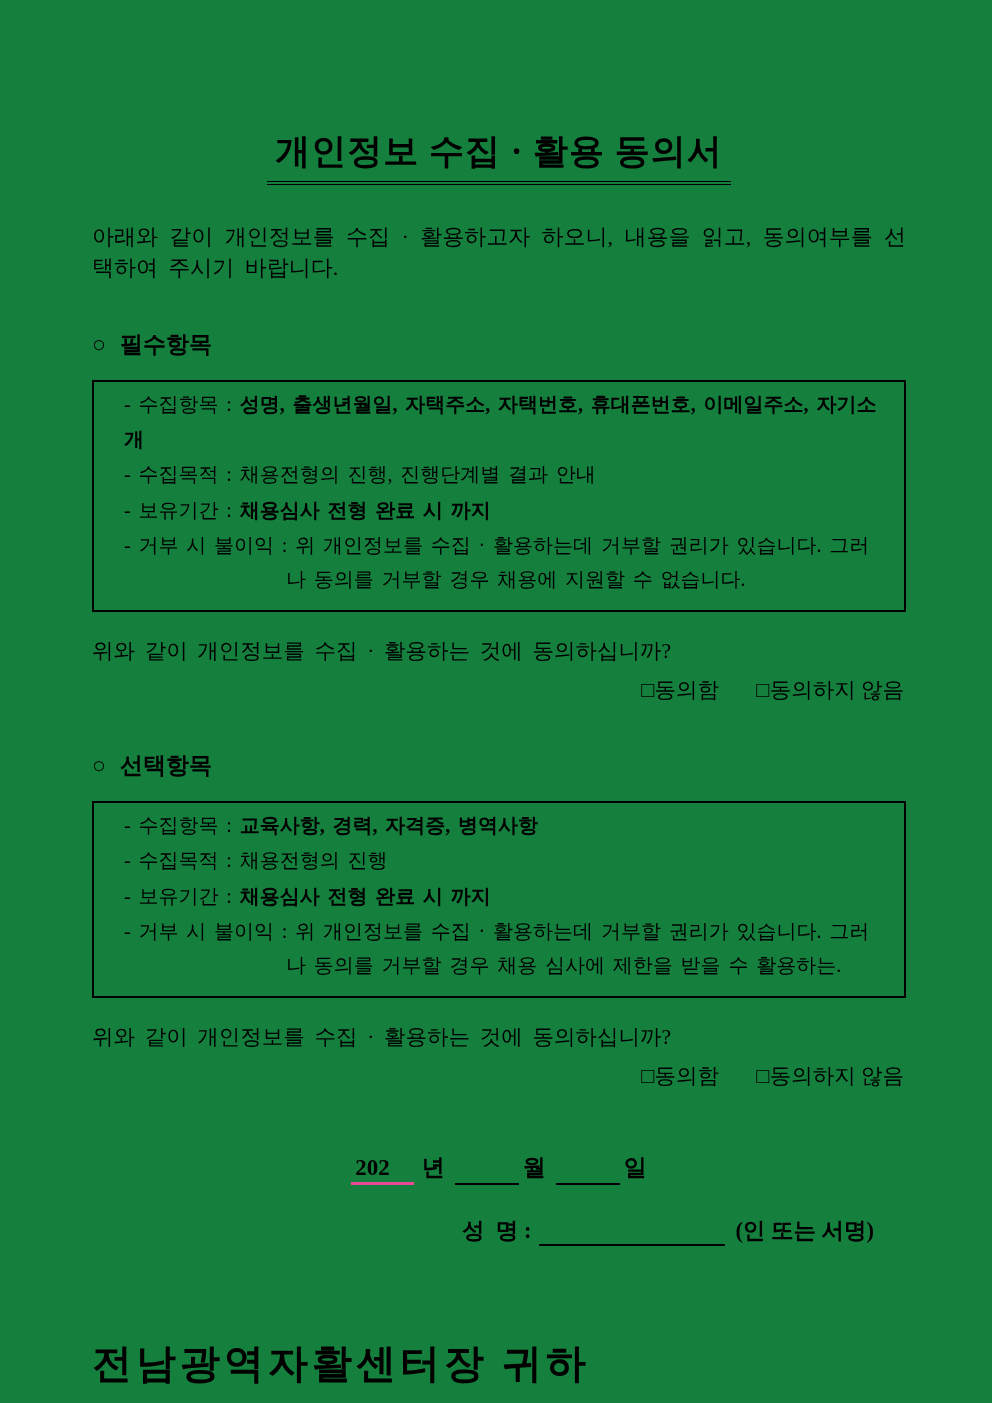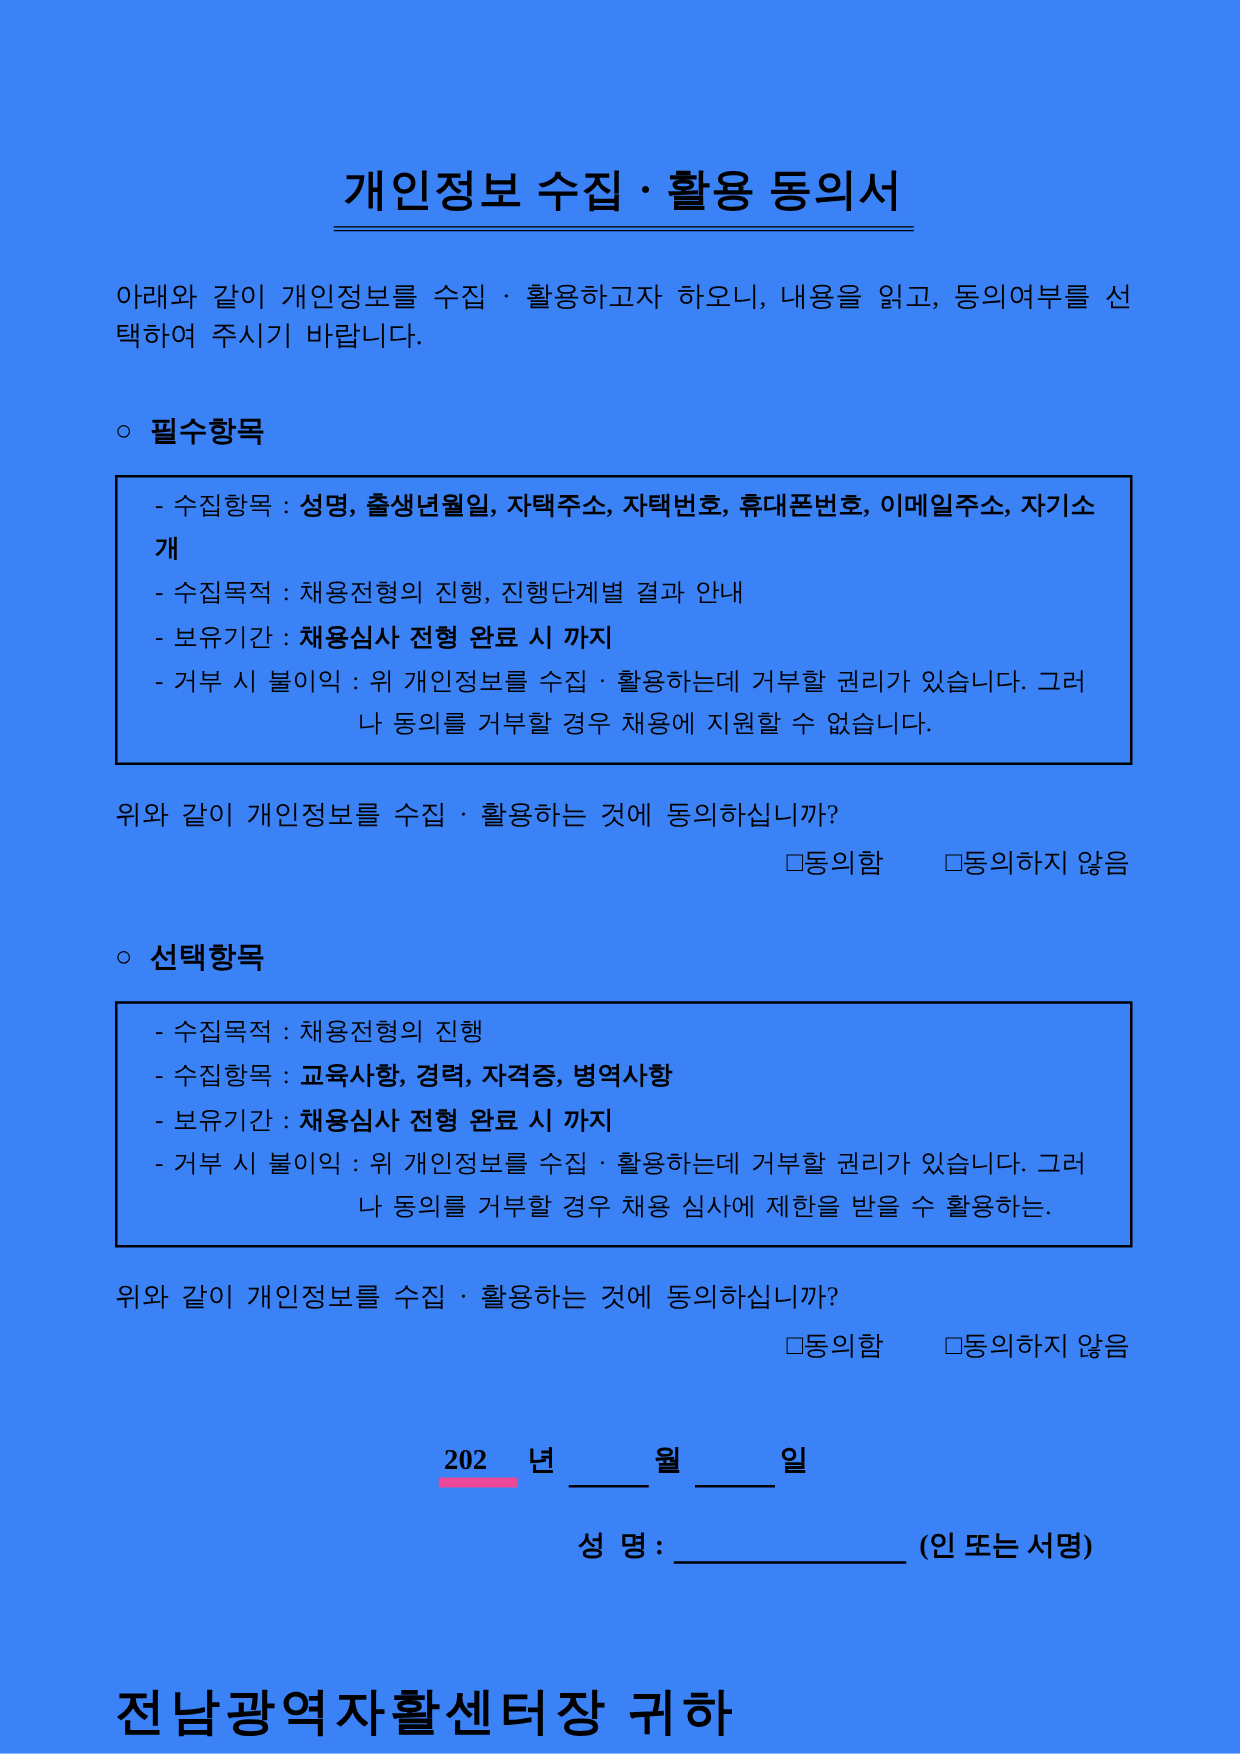--- a/index.html
+++ b/index.html
@@ -1,18 +1,18 @@
 <!DOCTYPE html>
 <html><head>
 <meta charset="utf-8">
 <style>
   html,body { margin:0; padding:0; background:#ffffff; }
   .page {
     position:relative; width:992px; height:1403px; margin:0 auto;
-    background:#3b82f6; color:#000;
+    background:#15803d; color:#000;
     font-family:"Liberation Serif","DejaVu Serif",serif;
     box-sizing:border-box; padding:128px 86px 0 92px; overflow:hidden;
   }
   .title-wrap { text-align:center; }
   .title-text {
     display:inline-block; font-size:35px; font-weight:600; letter-spacing:1px;
     border-bottom:4px double #000; padding:0 8px 6px;
   }
   .intro {
     margin:36px 0 0; font-size:22px; line-height:1.42;
@@ -24,24 +24,24 @@
     margin-top:20px; border:2px solid #000;
     padding:4px 12px 12px 30px; font-size:20px; line-height:1.72;
     word-spacing:0.14em;
   }
   .row { margin:1px 0; }
   .row-label { white-space:pre-wrap; }
   .bold { font-weight:700; }
   .refusal-cont { padding-left:162px; }
   .question { margin:24px 0 0; font-size:21.5px; word-spacing:0.2em; }
   .choices { margin-top:10px; text-align:right; font-size:21.5px; padding-right:2px; }
-  .choice { margin-left:44px; }
+  .choice { margin-left:32px; }
   .checkbox-glyph { font-size:22px; }
   .date-line { margin-top:62px; text-align:center; font-size:23px; font-weight:700; }
-  .year-prefix { display:inline-block; border-bottom:8px solid #ec4899; padding:0 24px 1px 4px; }
+  .year-prefix { display:inline-block; border-bottom:3px solid #ec4899; padding:0 24px 1px 4px; }
   .u-blank {
     display:inline-block; width:64px; height:1.05em; vertical-align:bottom;
     border-bottom:2px solid #000; margin:0 4px 0 10px;
   }
   .date-sep { margin-left:8px; }
   .signature { margin-top:30px; font-size:22.5px; font-weight:700; padding-left:370px; }
   .sig-label { white-space:pre-wrap; }
   .sig-blank {
     display:inline-block; width:186px; height:1.05em; vertical-align:bottom;
     border-bottom:2px solid #000; margin:0 10px 0 8px;
@@ -91,24 +91,24 @@
     </div>
   </div>
 
   <div>
     <div class="sec-head">
       <span class="sec-marker">○</span><span>선택항목</span>
     </div>
 
     <div class="box">
       <div class="row">
-        <span class="row-label">- 수집목적 : </span><span>채용전형의 진행</span>
+        <span class="row-label">- 수집항목 : </span><span class="bold">교육사항, 경력, 자격증, 병역사항</span>
       </div>
       <div class="row">
-        <span class="row-label">- 수집항목 : </span><span class="bold">교육사항, 경력, 자격증, 병역사항</span>
+        <span class="row-label">- 수집목적 : </span><span>채용전형의 진행</span>
       </div>
       <div class="row">
         <span class="row-label">- 보유기간 : </span><span class="bold">채용심사 전형 완료 시 까지</span>
       </div>
       <div class="row">
         <span class="row-label">- 거부 시 불이익 : </span><span>위 개인정보를 수집 · 활용하는데 거부할 권리가 있습니다. 그러</span>
         <div class="refusal-cont">나 동의를 거부할 경우 채용 심사에 제한을 받을 수 활용하는.</div>
       </div>
     </div>
 

